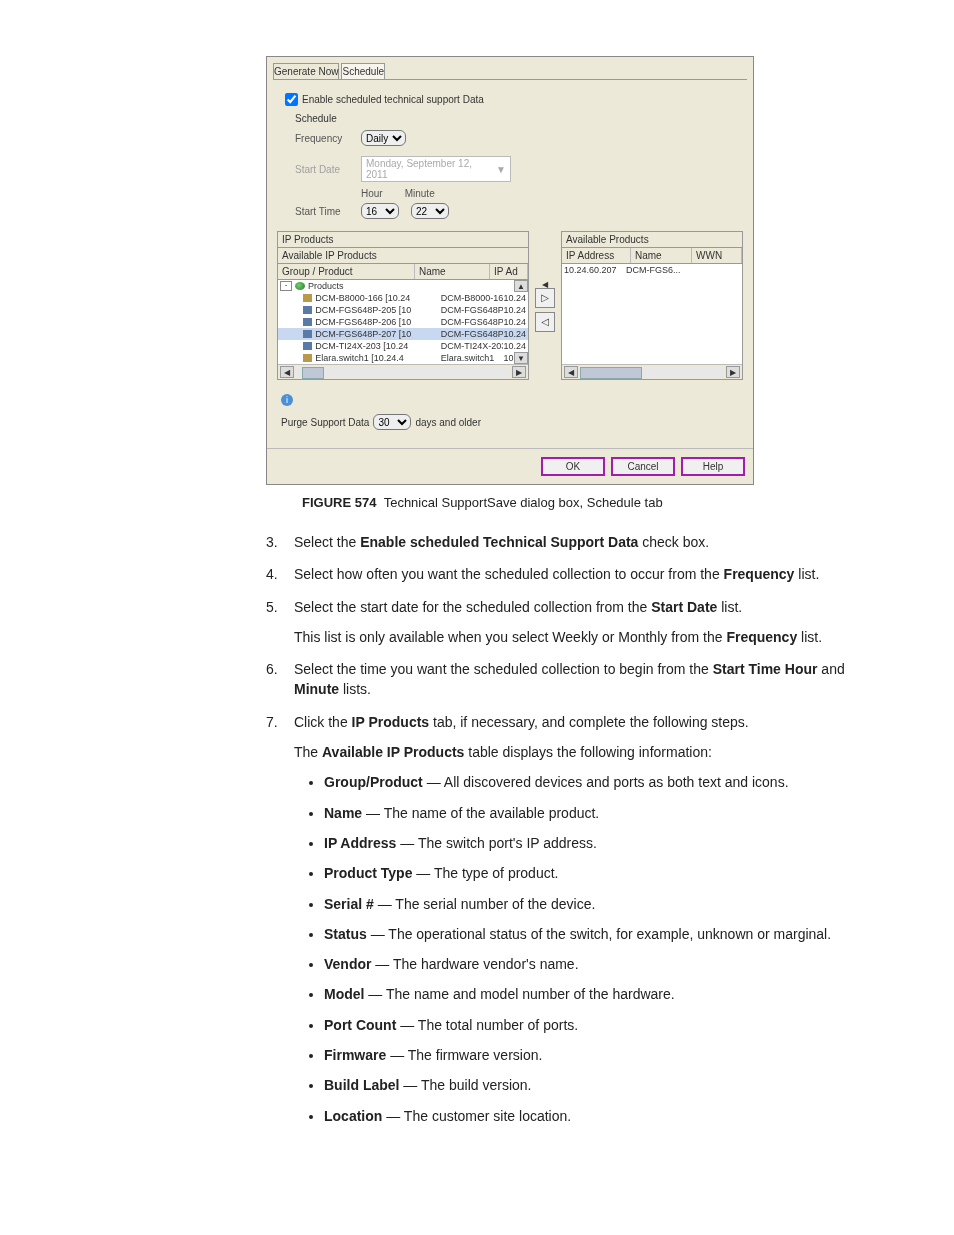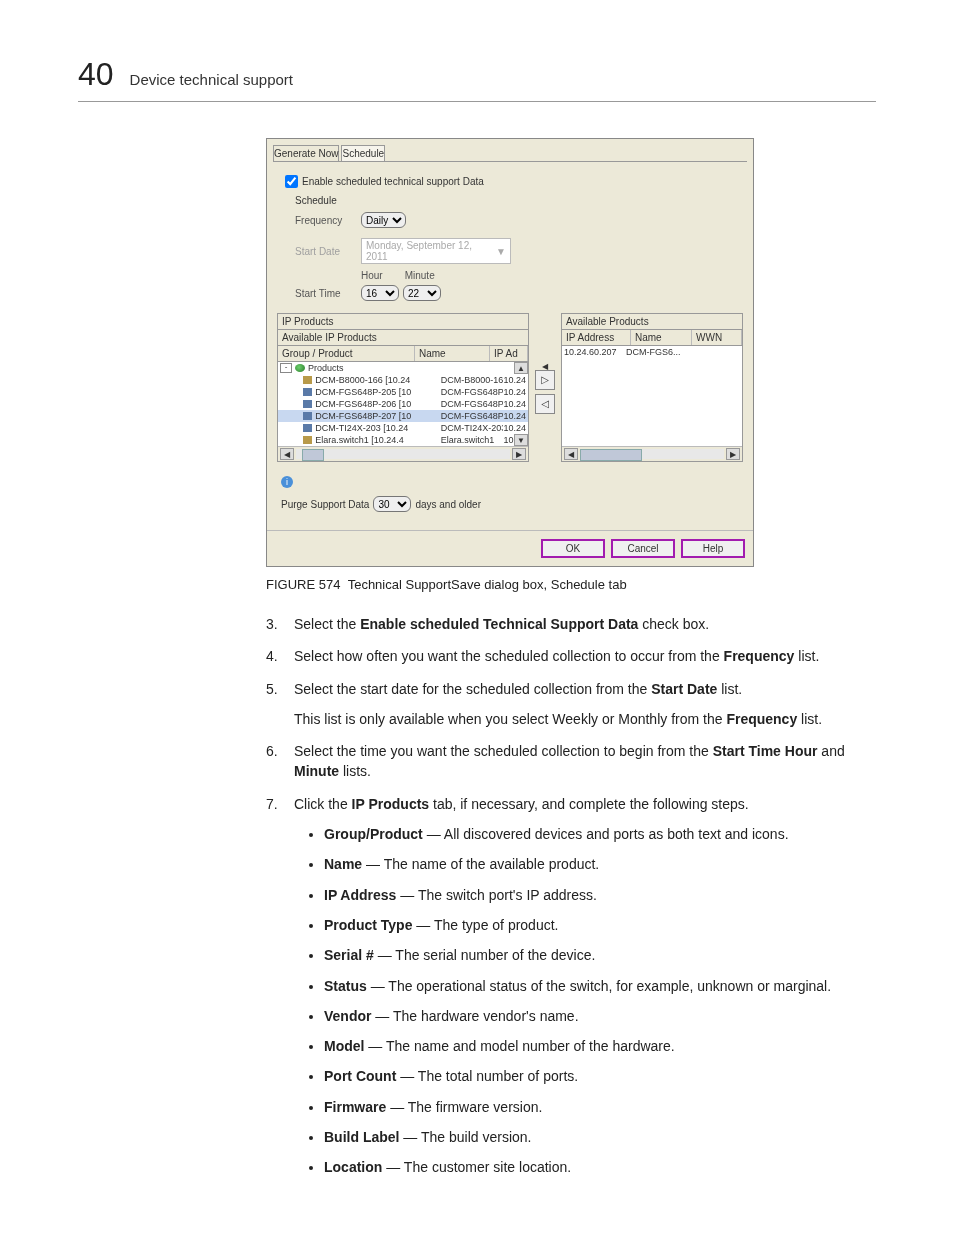--- a/index.html
+++ b/index.html
@@ -259,21 +259,21 @@
     border: 2px solid #a21caf;
     background: #f0f0f0;
     text-align: center;
   }
   .figure-caption {
     margin-left: 188px;
     font-size: 13px;
     margin-top: 10px;
     margin-bottom: 22px;
   }
-  .figure-caption b { font-weight: 400; }
+  .figure-caption b { font-weight: 700; margin-left: 36px; }
   ol.steps {
     margin: 0 0 0 188px;
     padding: 0;
     list-style: none;
     counter-reset: step 2;
   }
   ol.steps > li {
     counter-increment: step;
     position: relative;
     padding-left: 28px;
@@ -310,24 +310,20 @@
     font-size: 8px;
     display: flex;
     align-items: center;
     justify-content: center;
   }
 </style>
 </head>
 <body>
 
 <div class="page">
-  <div class="header">
-    <span class="page-number">40</span>
-    <span class="section-title">Device technical support</span>
-  </div>
 
   <div class="figure-wrap">
     <div class="dlg">
       <div class="tabs">
         <div class="tab">Generate Now</div>
         <div class="tab active">Schedule</div>
       </div>
       <div class="tab-panel">
         <div class="chk-row">
           <input type="checkbox" checked="" style="">
@@ -346,21 +342,21 @@
               <span style="color:#aaa;">▼</span>
             </span>
           </div>
           <div class="hm-labels">
             <span>Hour</span>
             <span>Minute</span>
           </div>
           <div class="form-row">
             <span class="form-label">Start Time</span>
             <select class="small" style="width:38px;"><option>16</option></select>
-            <select class="small" style="width:38px;margin-left:4px;"><option>22</option></select>
+            <select class="small" style="width:38px;margin-left:12px;"><option>22</option></select>
           </div>
         </div>
 
         <div class="tables-row">
           <div class="panel-box left-panel">
             <div class="panel-tab">IP Products</div>
             <div class="panel-sub">Available IP Products</div>
             <div class="col-headers">
               <div style="width:128px;">Group / Product</div>
               <div style="width:66px;">Name</div>
@@ -488,20 +484,23 @@
       <span>Select the start date for the scheduled collection from the </span><b class="term">Start Date</b><span> list.</span>
       <div class="step-sub">
         <span>This list is only available when you select Weekly or Monthly from the </span><b class="term">Frequency</b><span> list.</span>
       </div>
     </li>
     <li>
       <span>Select the time you want the scheduled collection to begin from the </span><b class="term">Start Time Hour</b><span> and </span><b class="term">Minute</b><span> lists.</span>
     </li>
     <li>
       <span>Click the </span><b class="term">IP Products</b><span> tab, if necessary, and complete the following steps.</span>
+      <div class="step-sub">
+        <span>The </span><b class="term">Available IP Products</b><span> table displays the following information:</span>
+      </div>
       <ul class="bullets" id="bullets">
           <li><b class="term">Group/Product</b> — All discovered devices and ports as both text and icons.</li>
           <li><b class="term">Name</b> — The name of the available product.</li>
           <li><b class="term">IP Address</b> — The switch port's IP address.</li>
           <li><b class="term">Product Type</b> — The type of product.</li>
           <li><b class="term">Serial #</b> — The serial number of the device.</li>
           <li><b class="term">Status</b> — The operational status of the switch, for example, unknown or marginal.</li>
           <li><b class="term">Vendor</b> — The hardware vendor's name.</li>
           <li><b class="term">Model</b> — The name and model number of the hardware.</li>
           <li><b class="term">Port Count </b> — The total number of ports.</li>

